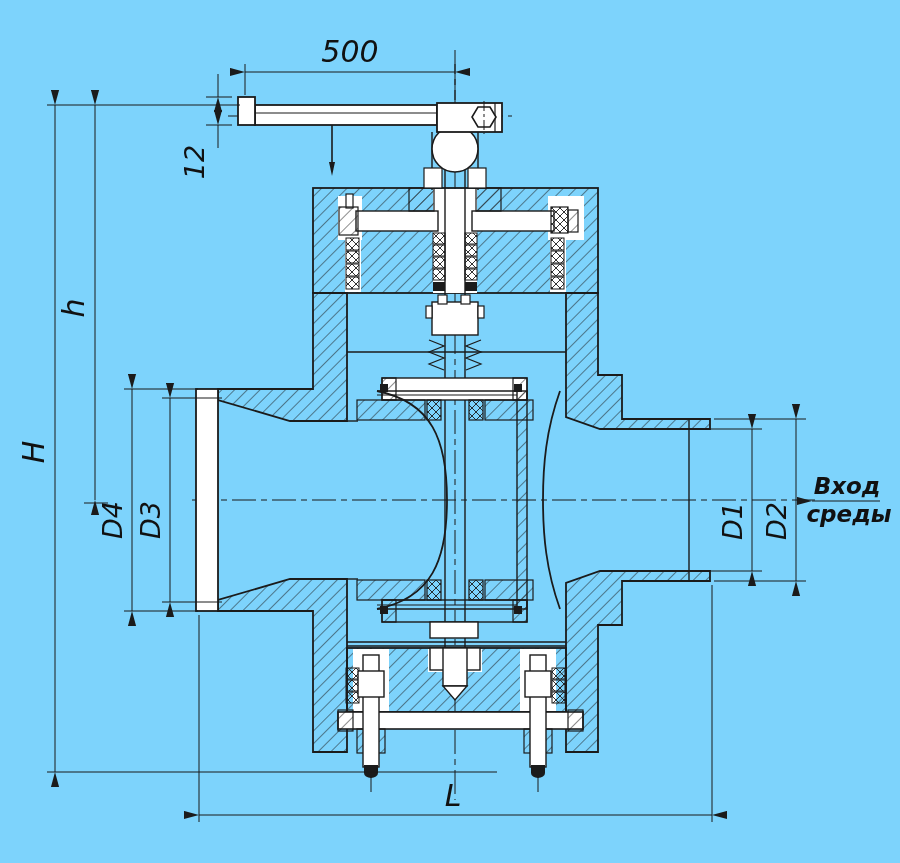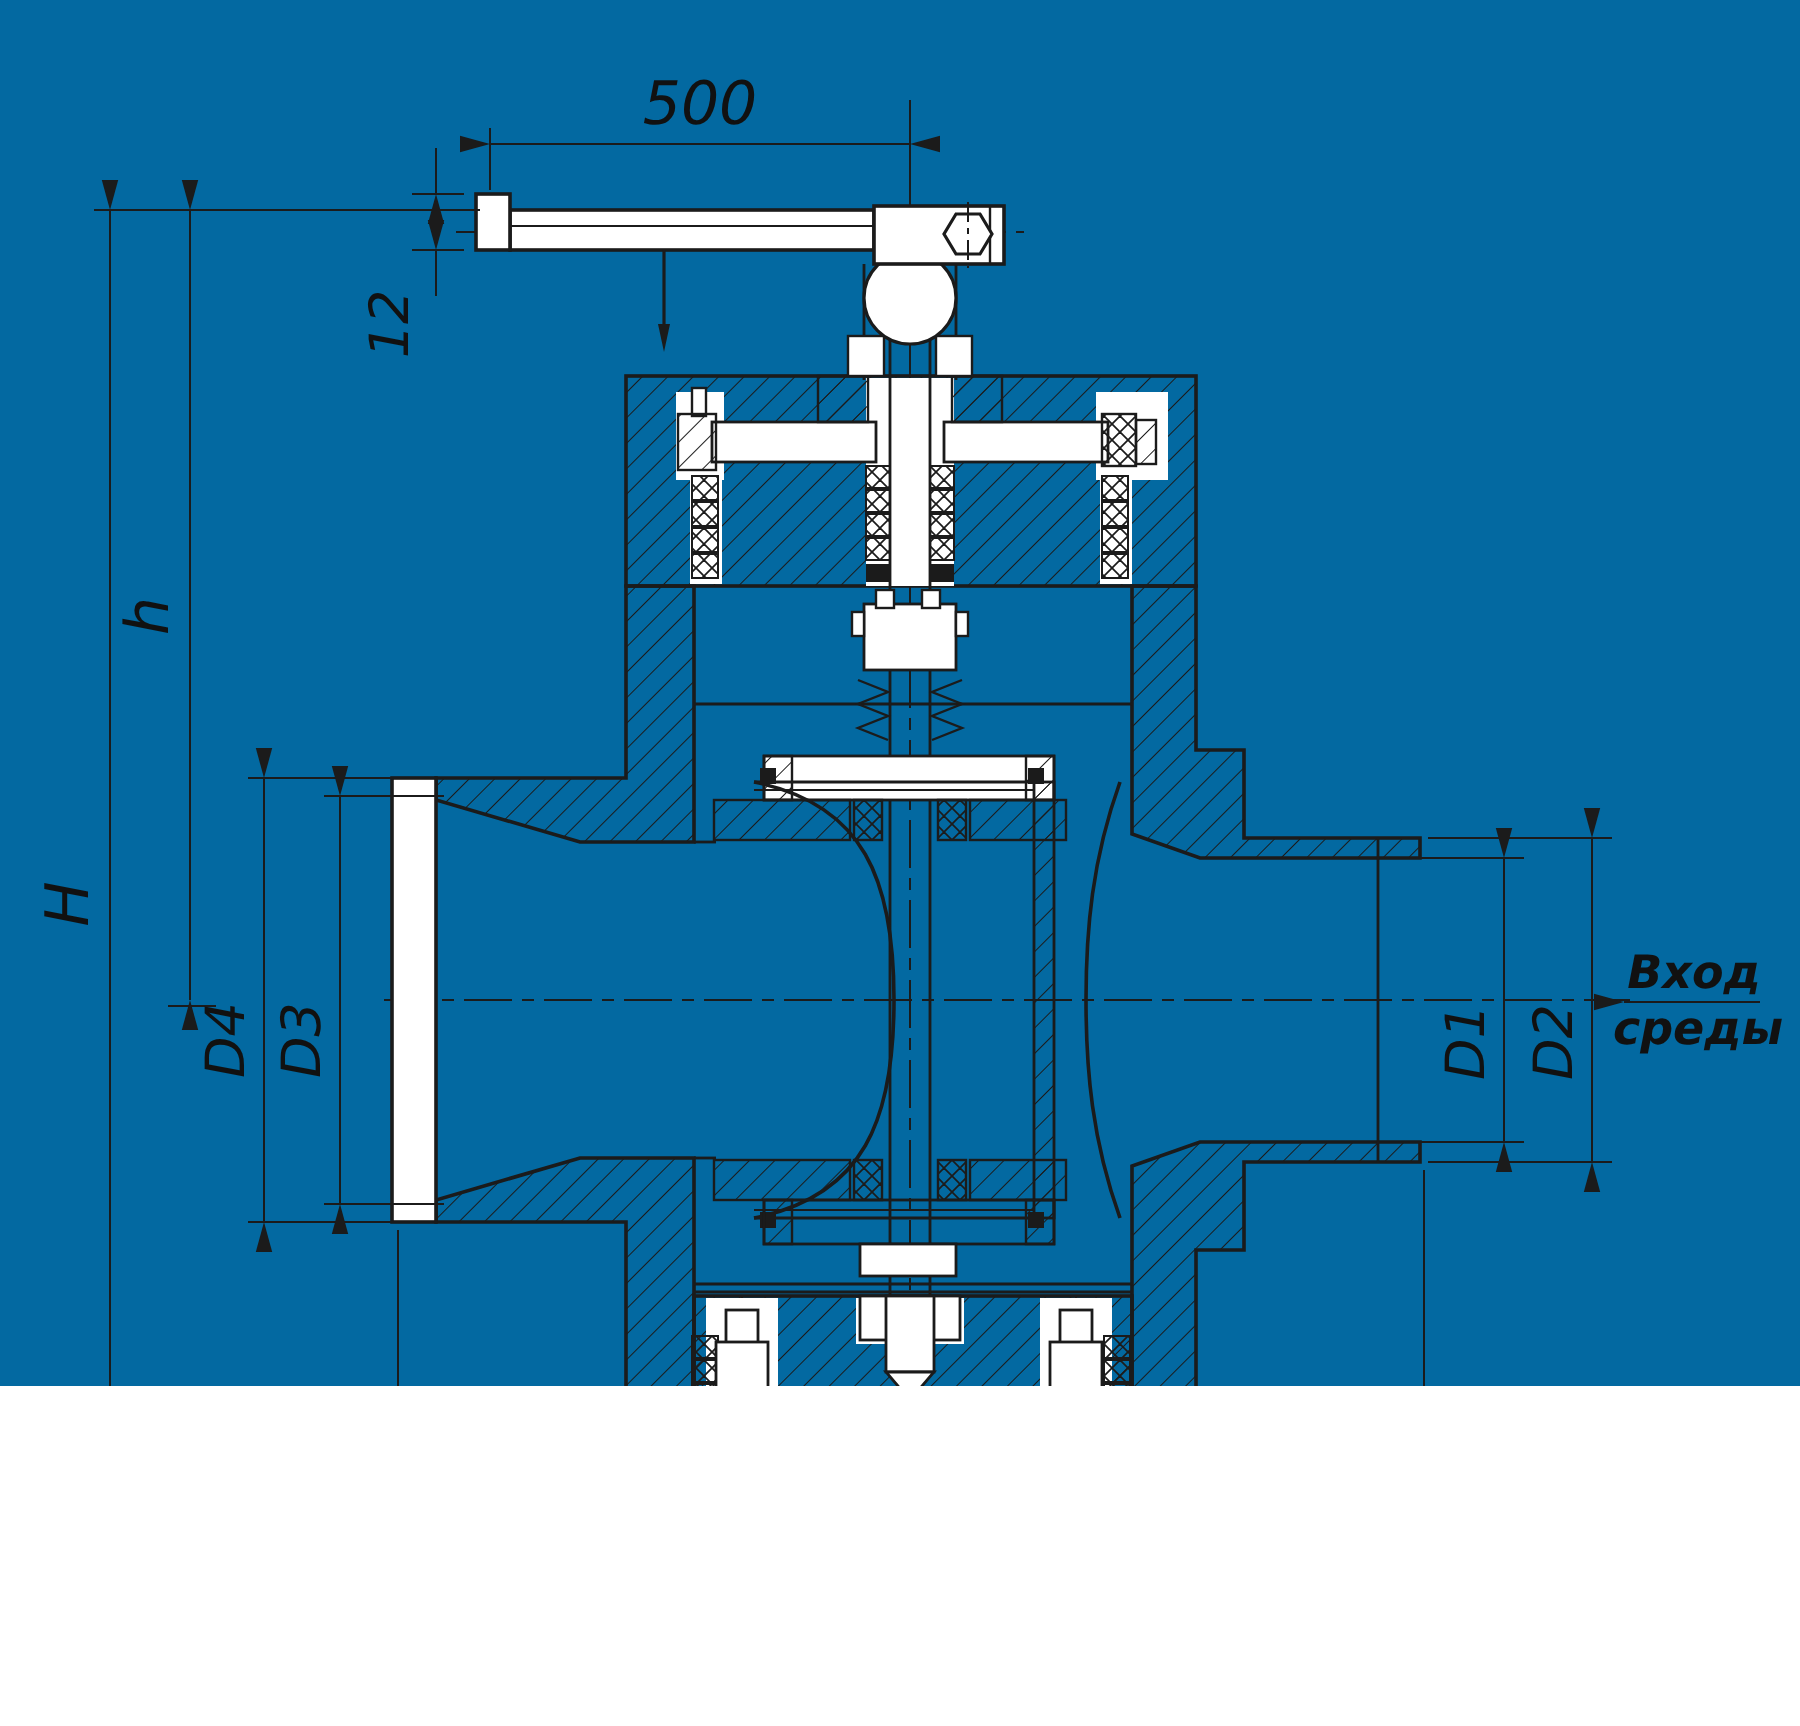--- a/index.html
+++ b/index.html
@@ -1,16 +1,16 @@
 <!DOCTYPE html>
 <html><head>
 <meta charset="utf-8">
 <style>
   html,body{margin:0;padding:0;background:#fff;}
-  .sheet{position:relative;width:900px;height:693px;background:#0369a1;overflow:hidden;
+  .sheet{position:relative;width:900px;height:863px;background:#7dd3fc;overflow:hidden;
          font-family:"DejaVu Sans","Liberation Sans",sans-serif;}
   svg{display:block}
   text{fill:#111;font-family:"DejaVu Sans","Liberation Sans",sans-serif;font-style:italic;}
   .dim-label{font-size:27px;font-weight:500;}
   .dim-label-big{font-size:30px;font-weight:500;}
   .flow-label{font-size:23px;font-weight:600;}
 </style>
 </head>
 <body>
 

